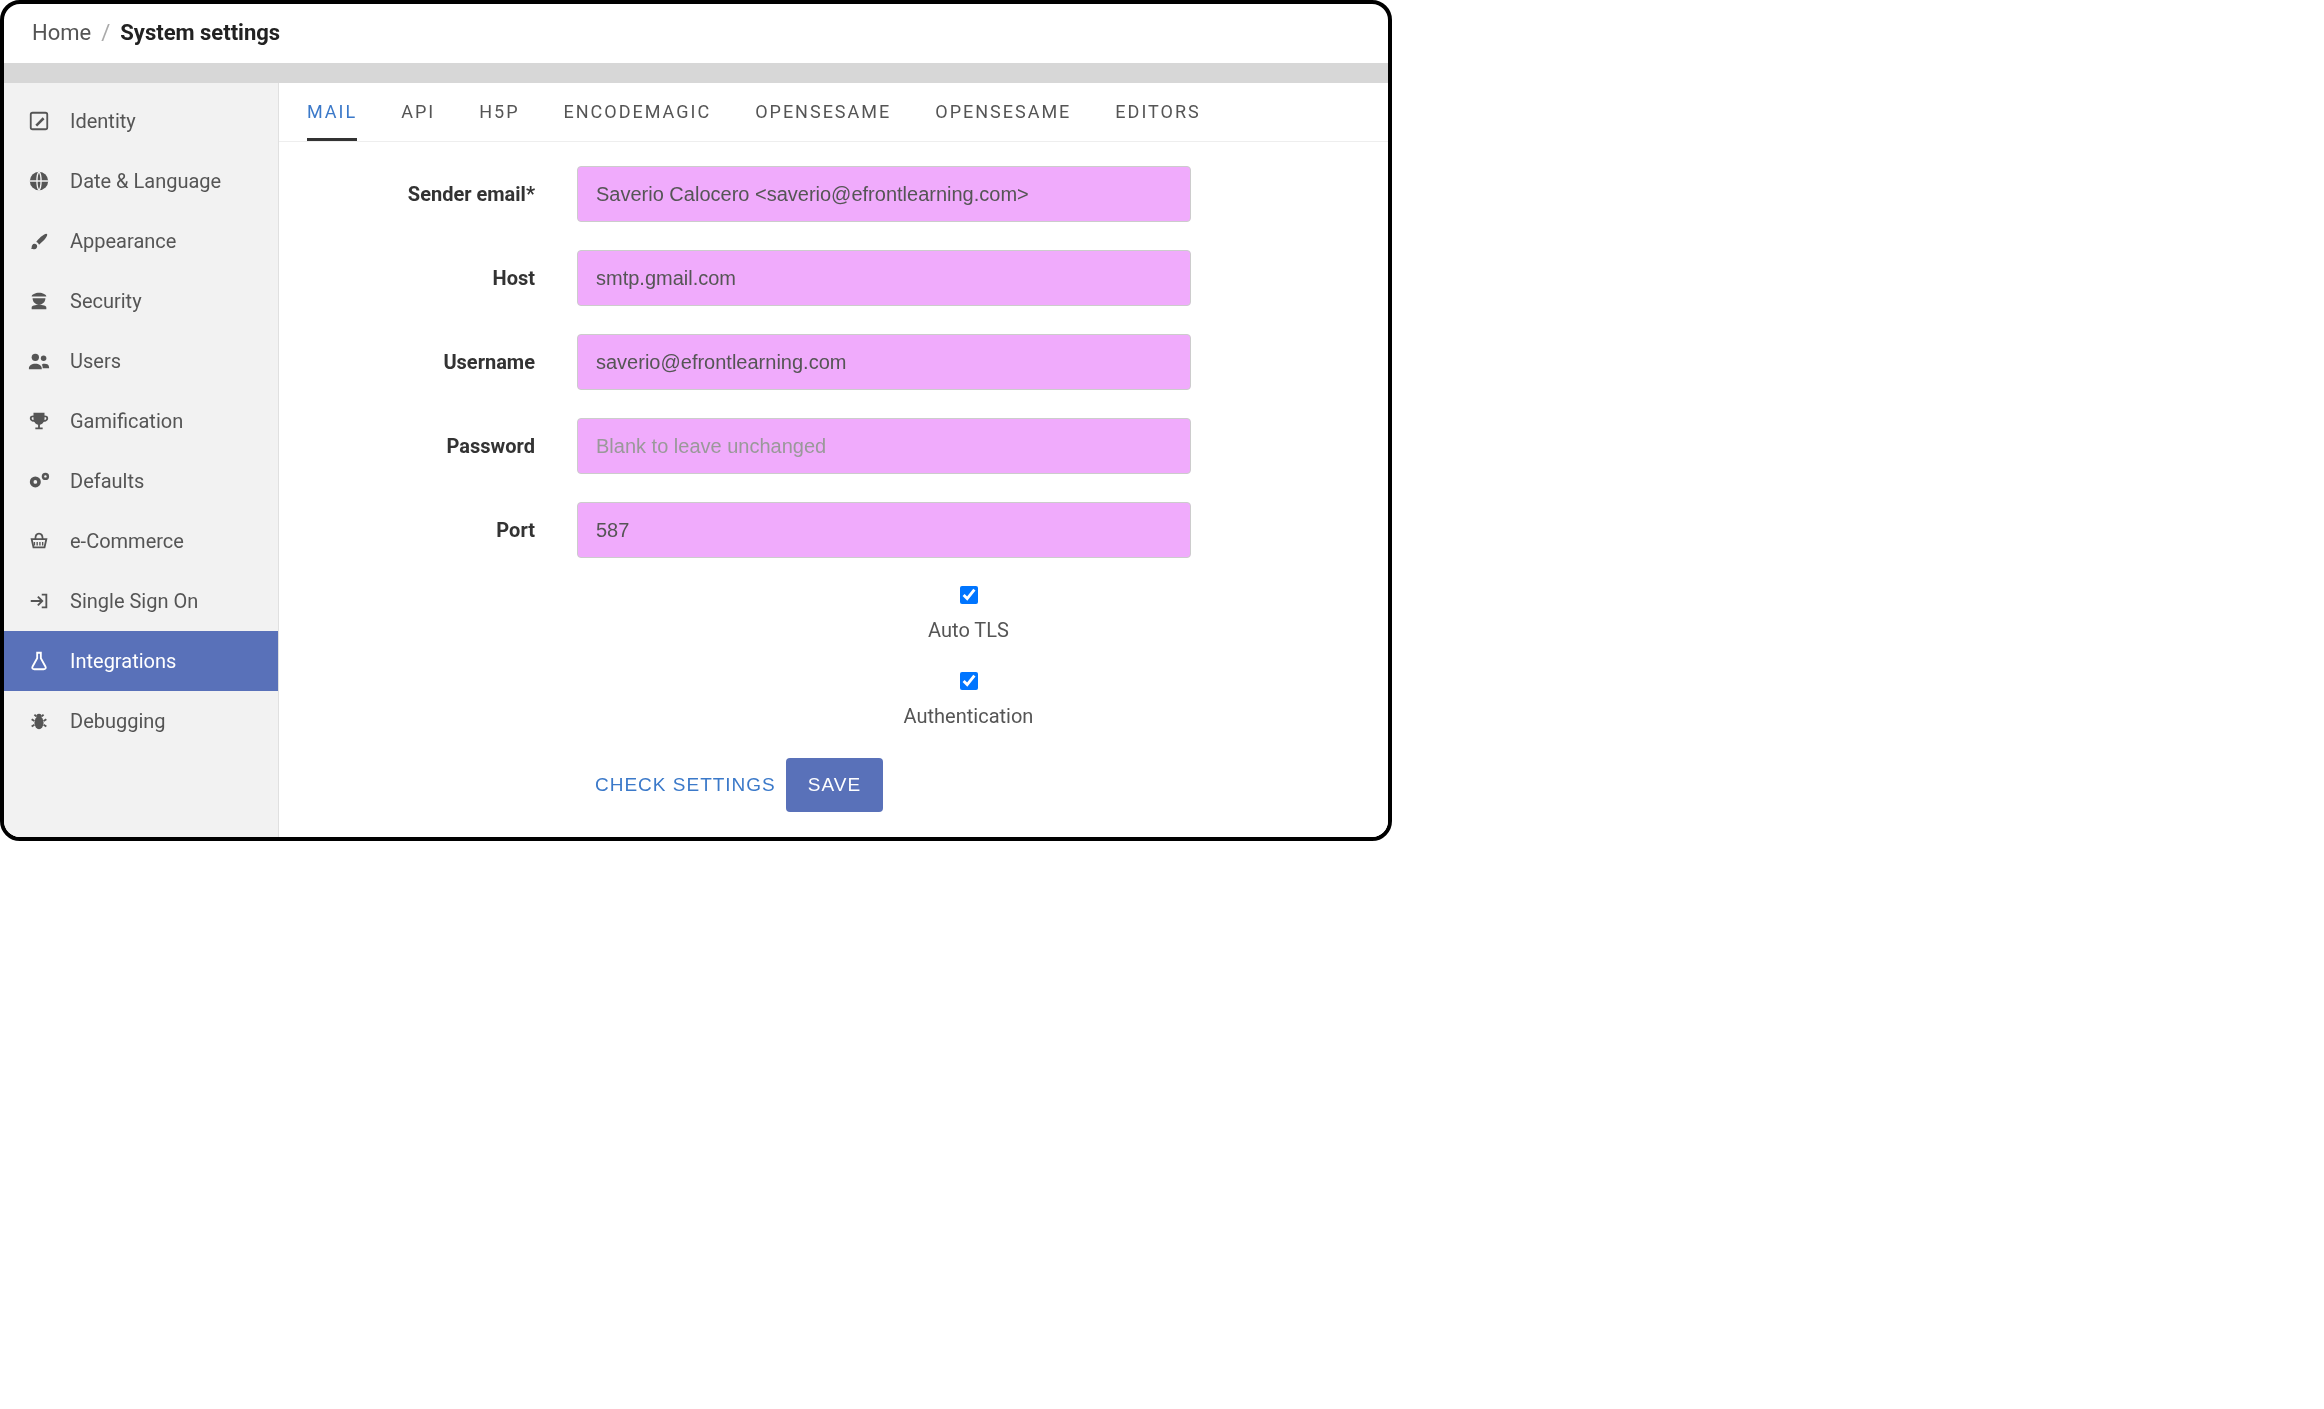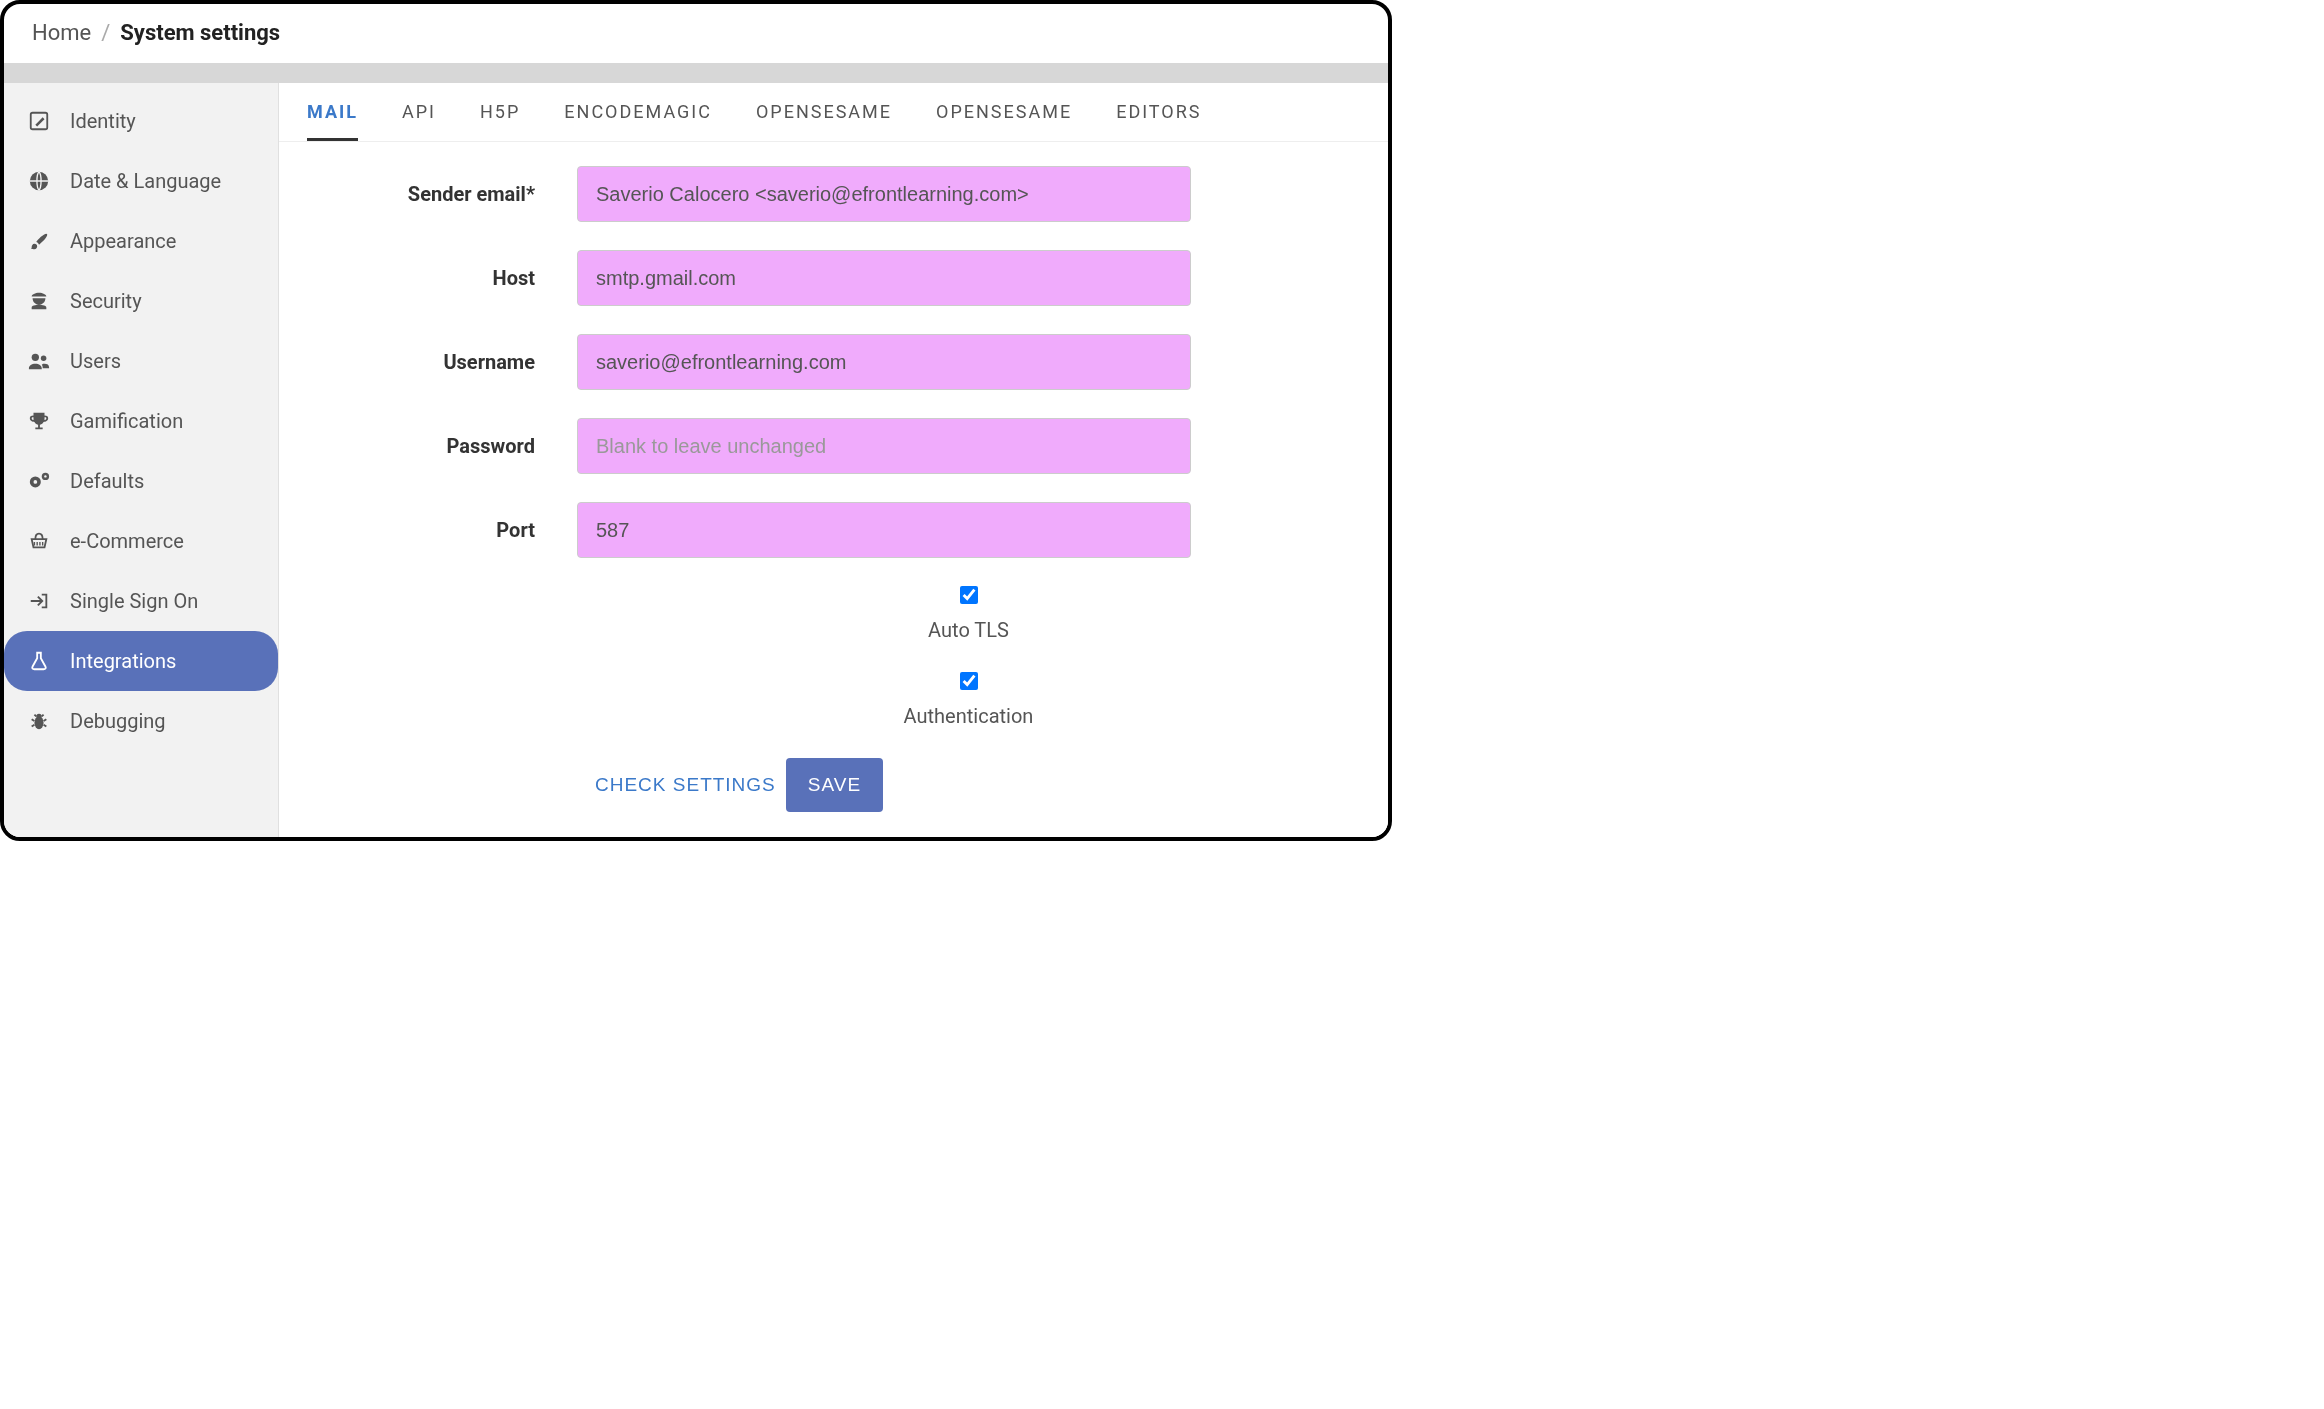--- a/index.html
+++ b/index.html
@@ -60,21 +60,20 @@
     width: 26px;
     height: 24px;
     display: flex;
     align-items: center;
     justify-content: center;
     color: #555;
   }
   .sidebar-item.active {
     background: #5971b9;
     color: #fff;
-    border-radius: 23px;
   }
   .sidebar-item.active .icon-slot { color: #fff; }
   
   .main {
     flex: 1;
     background: #fff;
     padding: 0 0 0 0;
     overflow: hidden;
   }
   .tabs {
@@ -86,21 +85,21 @@
     letter-spacing: 2px;
     color: #555;
   }
   .tab {
     padding-bottom: 16px;
     cursor: pointer;
   }
   .tab.active {
     color: #3b79c9;
     border-bottom: 3px solid #333;
-    font-weight: 700;
+    font-weight: 400;
   }
   .form-area {
     padding: 24px 28px 10px 28px;
   }
   .form-row {
     display: flex;
     align-items: center;
     margin-bottom: 28px;
   }
   .form-label {

